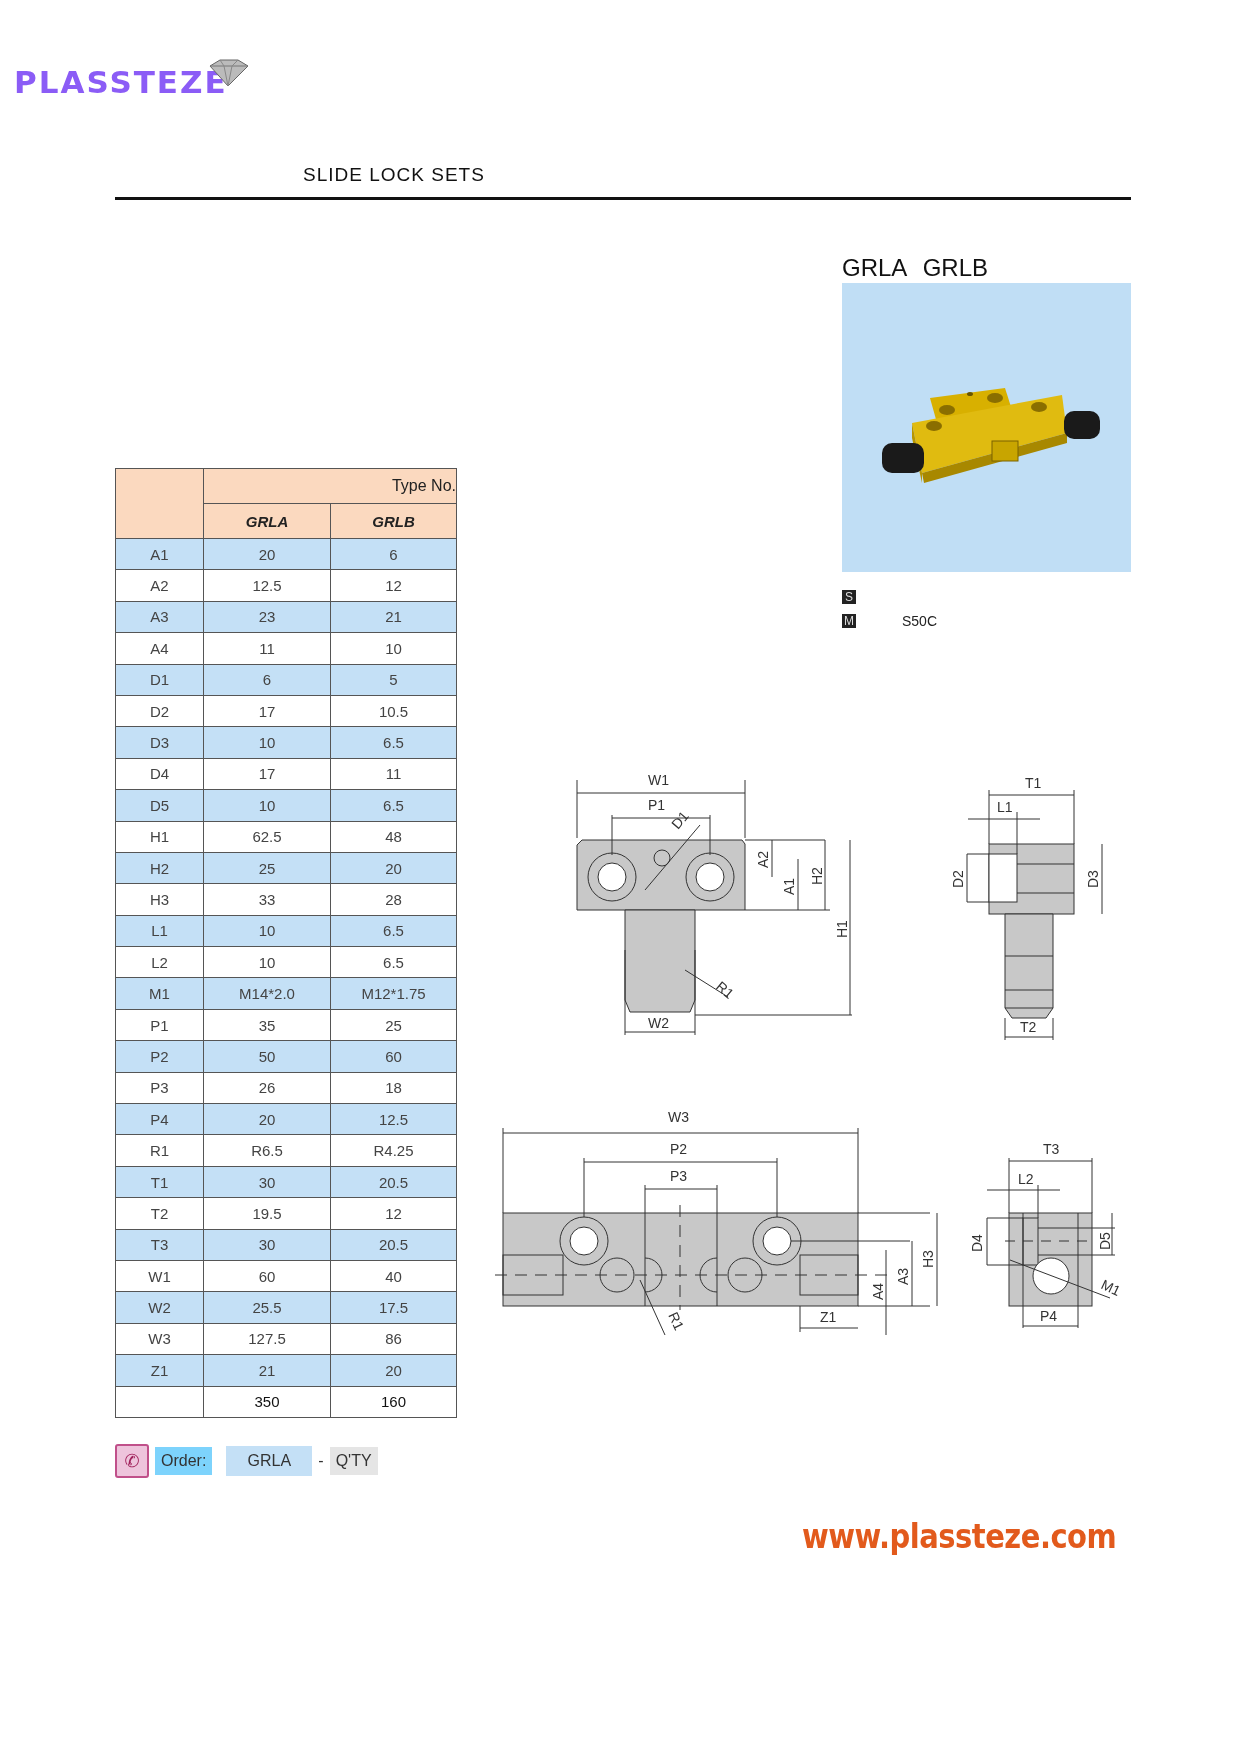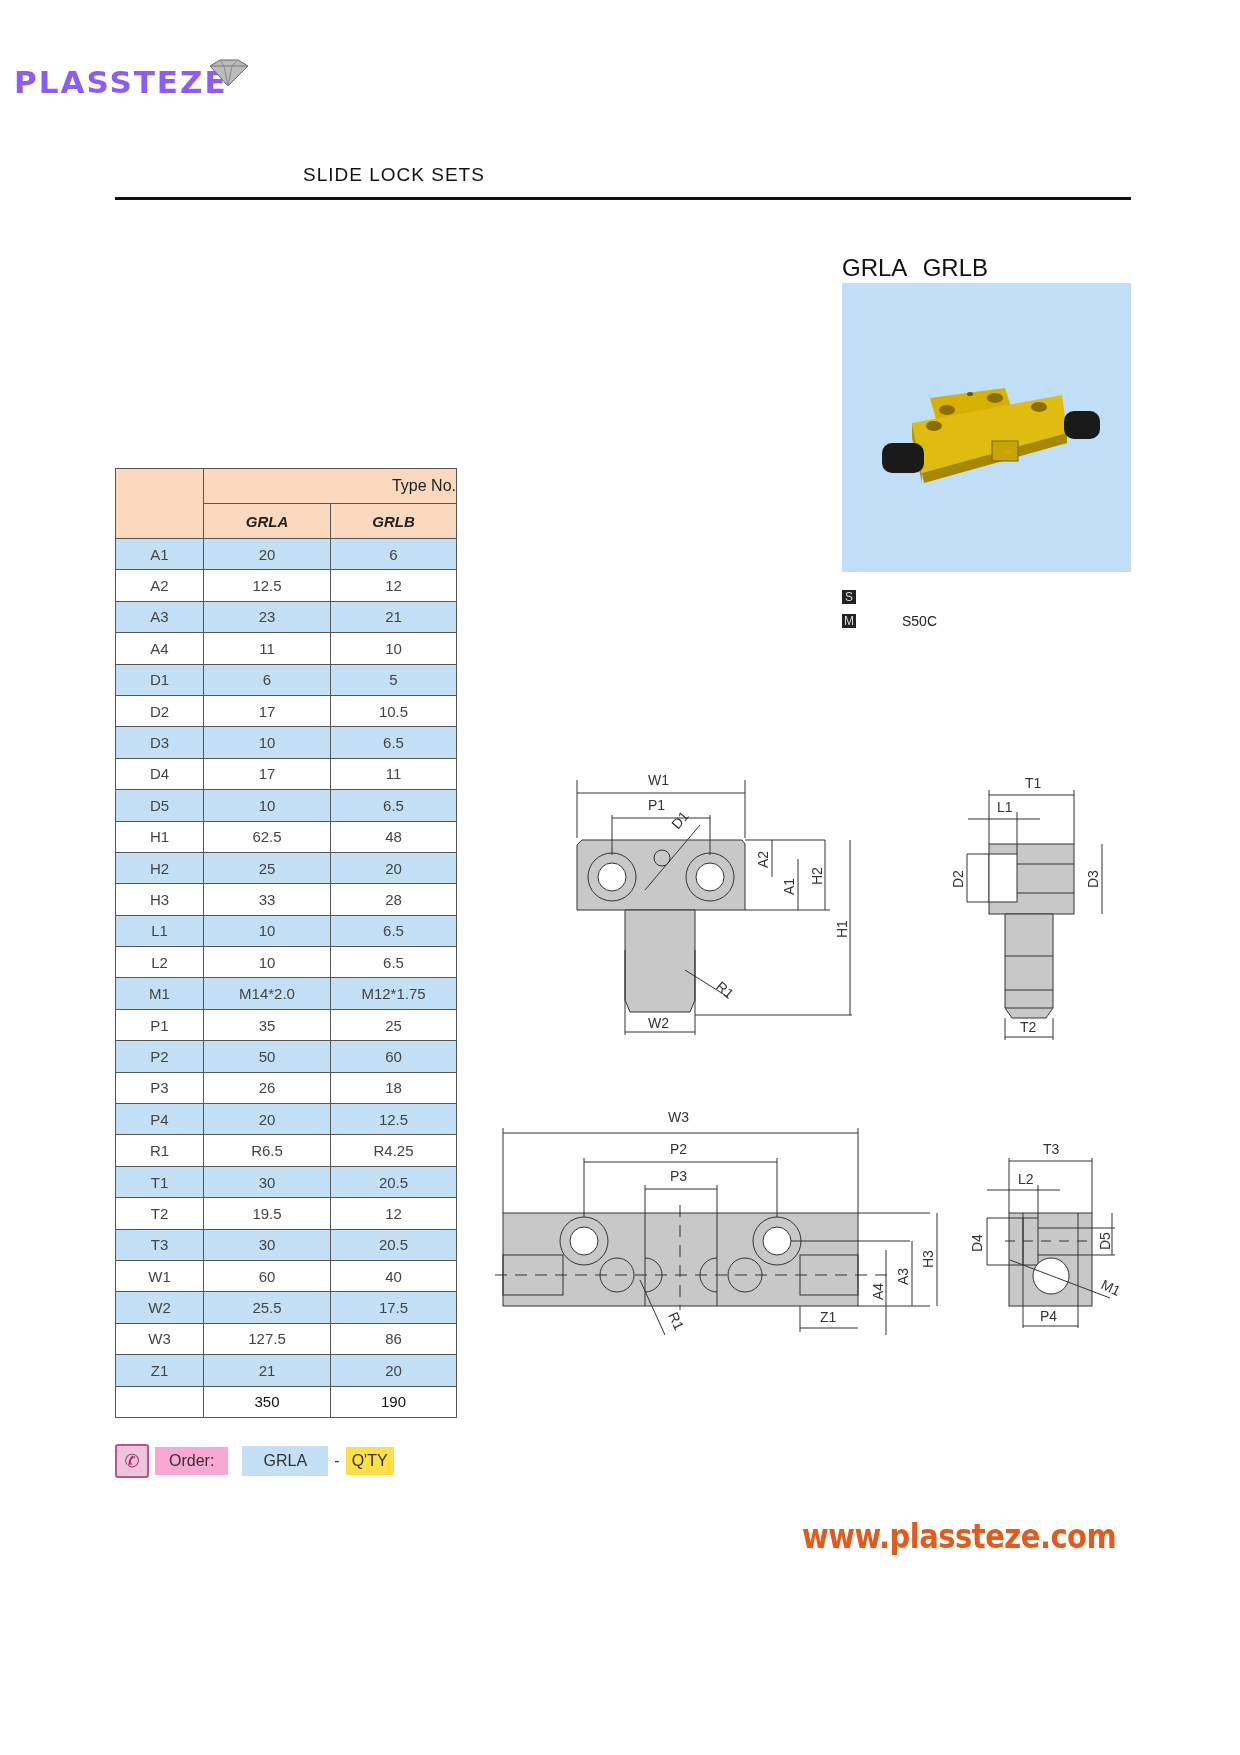--- a/index.html
+++ b/index.html
@@ -15,23 +15,23 @@
   .spec .badge{width:14px;height:14px;background:#222;color:#ddd;font-size:12px;line-height:14px;text-align:center;margin-right:46px;}
   table.dims{position:absolute;left:115px;top:468px;border-collapse:collapse;font-size:15px;color:#444;}
   table.dims td,table.dims th{border:1.5px solid #555;text-align:center;padding:0;height:30.4px;}
   table.dims col.c0{width:88px;} table.dims col.c1{width:127px;} table.dims col.c2{width:126px;}
   .hdr{background:#fbd9bf;color:#222;font-weight:normal;}
   .hdr-i{background:#fbd9bf;font-weight:bold;font-style:italic;color:#222;}
   tr.blue td{background:#c4e0f6;}
   tr.total td{font-size:15px;color:#111;}
   .order{left:115px;top:1444px;display:flex;align-items:center;gap:6px;font-size:16px;color:#333;}
   .order .ph{width:30px;height:30px;border:2px solid #c0508a;background:#eec4dc;border-radius:3px;display:flex;align-items:center;justify-content:center;color:#a0205a;font-size:18px;}
-  .order .lbl{background:#f9a8d4;padding:5px 14px;}
+  .order .lbl{background:#7dd3fc;padding:5px 6px;}
   .order .val{background:#c4e0f6;padding:6px 0;width:86px;text-align:center;margin-left:8px;}
-  .order .qty{background:#fde047;padding:5px 6px;}
+  .order .qty{background:#e5e5e5;padding:5px 6px;}
   .url{left:802px;top:1520px;font-family:"DejaVu Sans",sans-serif;font-weight:bold;font-size:29px;color:#e25a1c;letter-spacing:-0.5px;transform:scaleY(1.15);}
   svg text{font-family:"Liberation Sans",sans-serif;}
 </style>
 </head>
 <body>
 
 <div class="abs logo">PLASSTEZE</div>
 <svg class="abs gem" width="46" height="30" viewBox="0 0 46 30">
   <polygon points="6,8 16,2 34,2 44,8 24,28" fill="#bbb" stroke="#666" stroke-width="1"></polygon>
   <polyline points="6,8 44,8" stroke="#777" fill="none"></polyline>
@@ -216,21 +216,21 @@
         <td>86</td>
       </tr>
       <tr class="blue">
         <td>Z1</td>
         <td>21</td>
         <td>20</td>
       </tr>
       <tr class="total">
         <td></td>
         <td>350</td>
-        <td>190</td>
+        <td>160</td>
       </tr>
     </tbody>
 </table>
 
 <div class="abs order">
   <span class="ph">✆</span>
   <span class="lbl">Order:</span>
   <span class="val">GRLA</span>
   <span>-</span>
   <span class="qty">Q'TY</span>

